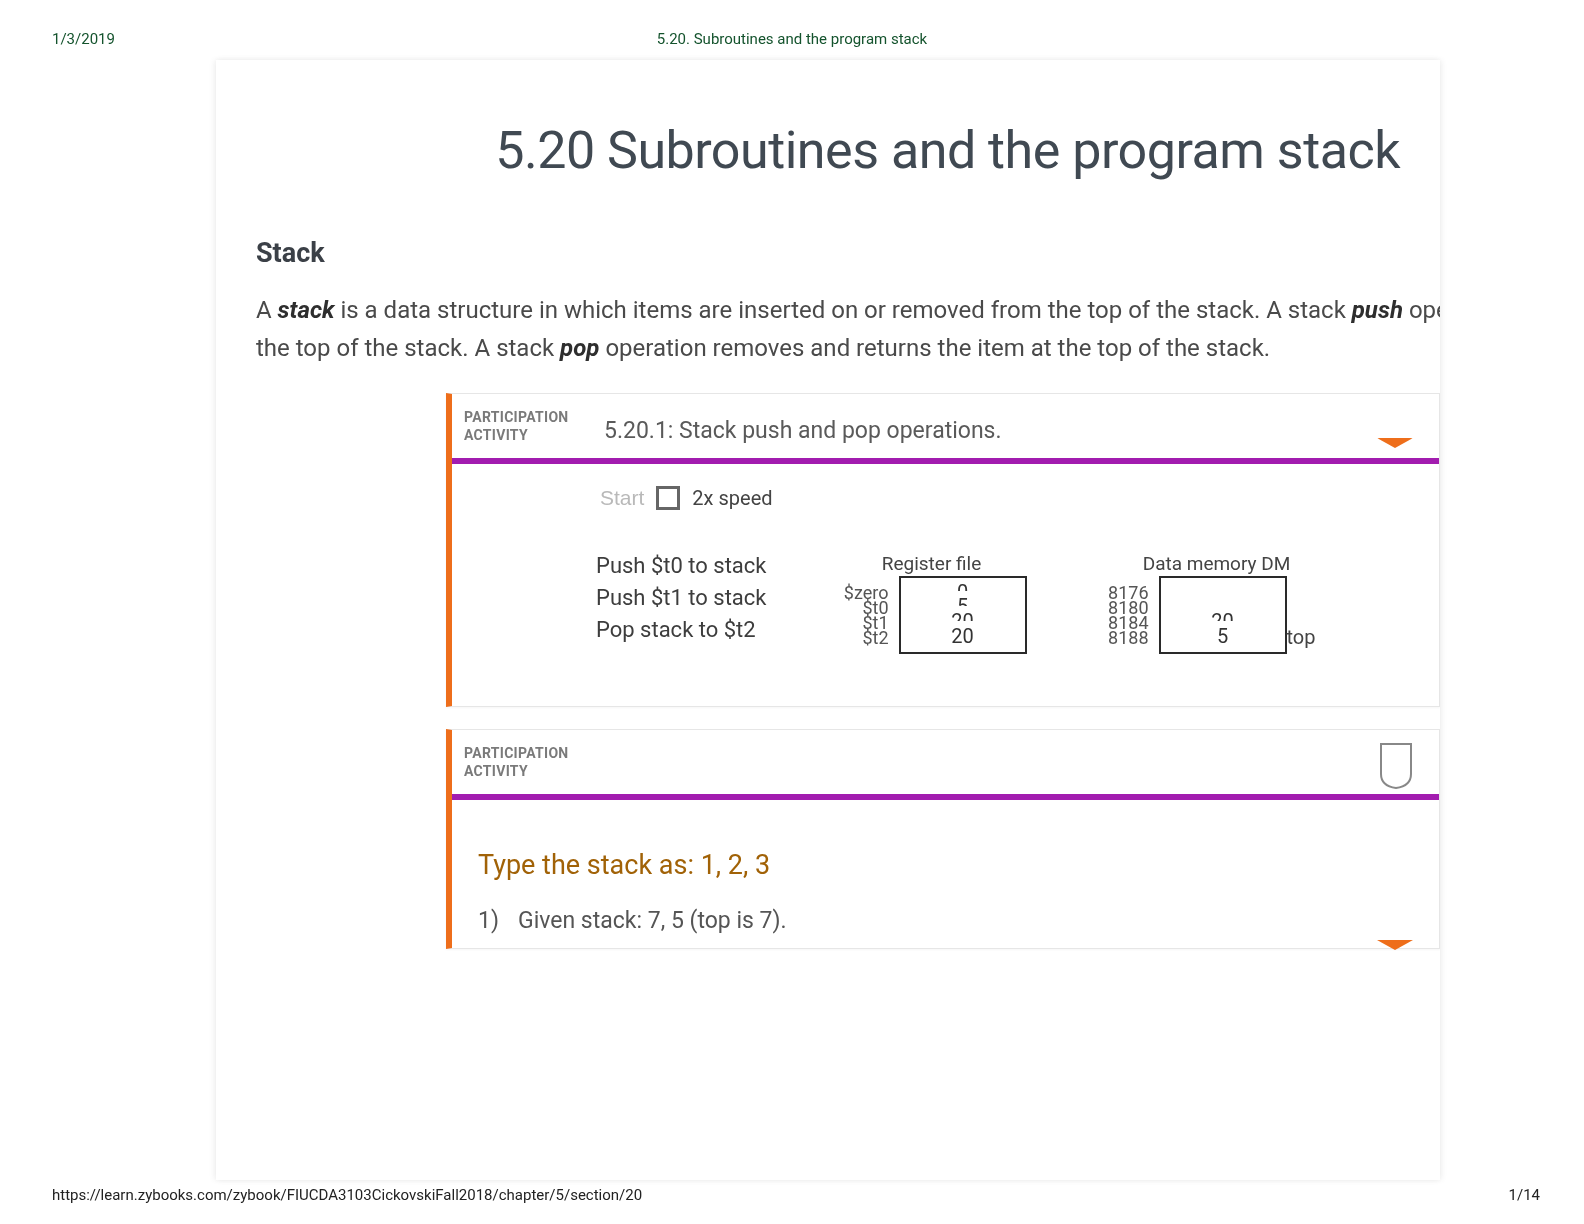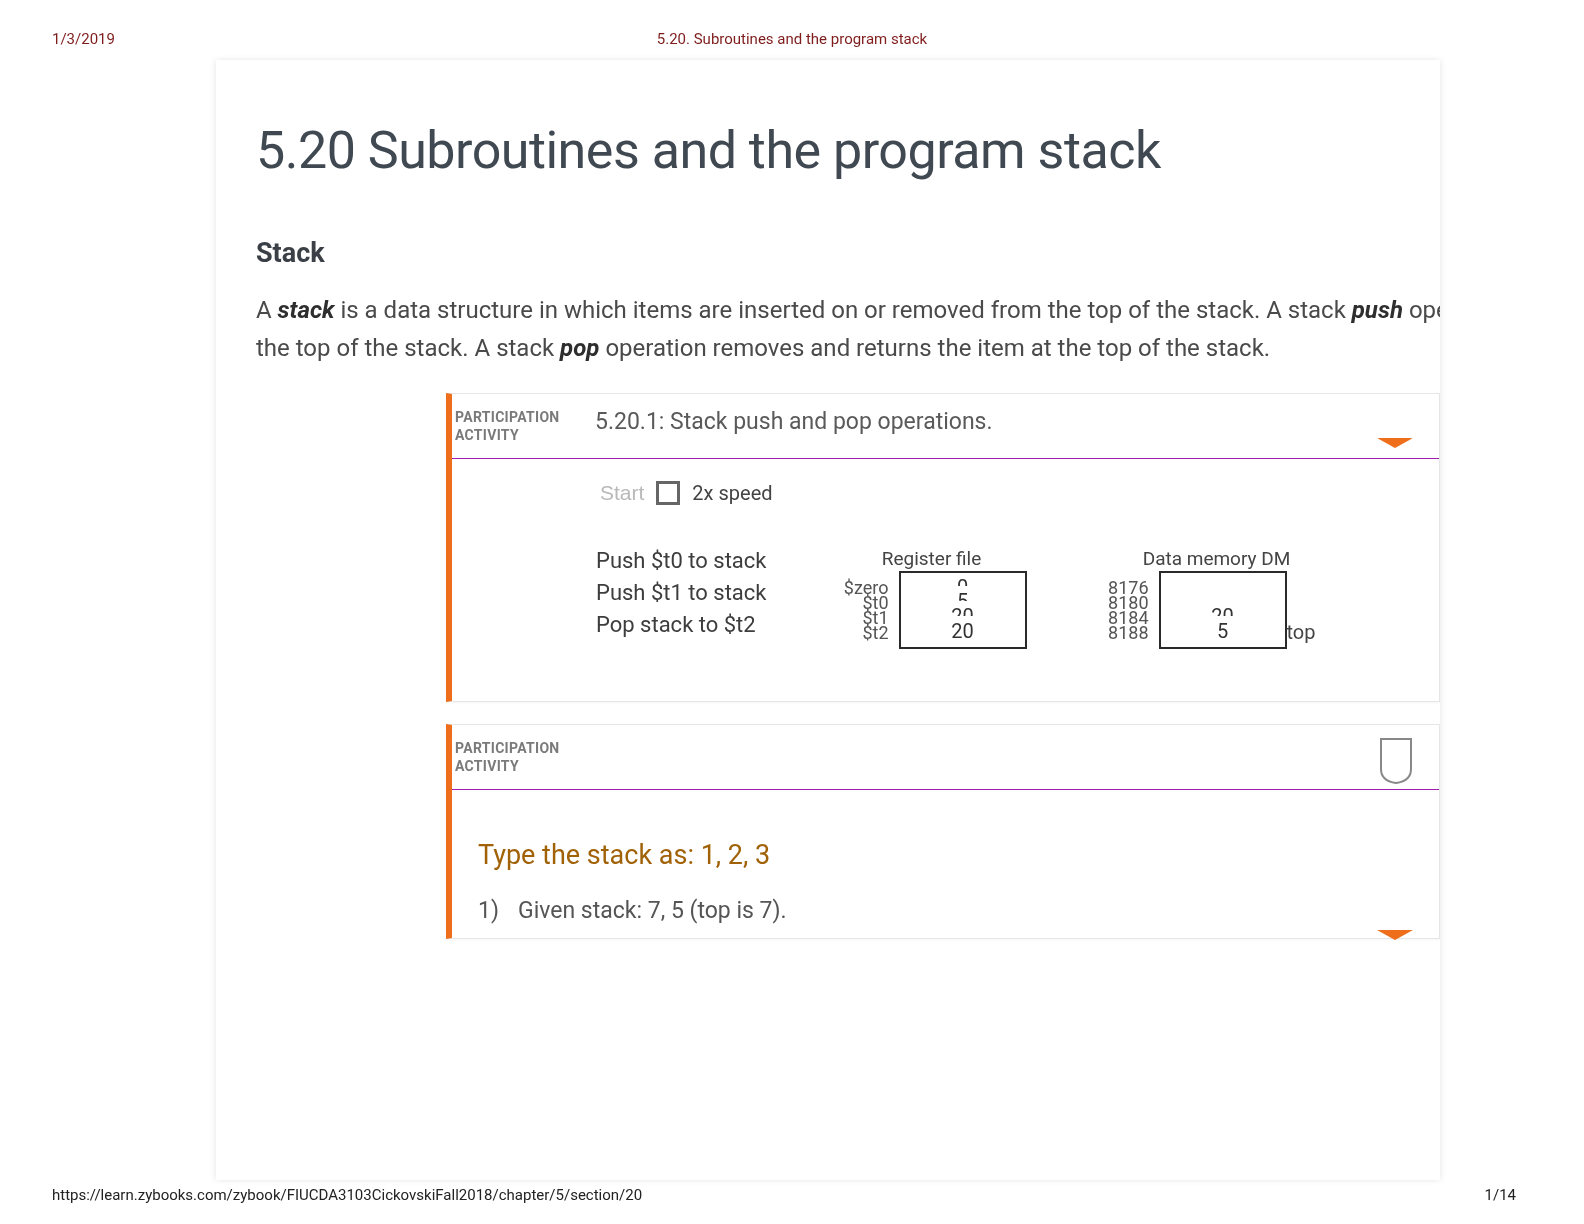--- a/index.html
+++ b/index.html
@@ -10,30 +10,30 @@
       height: 1224px;
       position: relative;
       color: #333;
     }
     .print-header {
       position: absolute;
       top: 30px;
       left: 52px;
       right: 52px;
       font-size: 15px;
-      color: #7f1d1d;
+      color: #14532d;
       display: flex;
       justify-content: space-between;
     }
     .print-header .title { margin-left: auto; margin-right: auto; position: absolute; left: 0; right: 0; text-align: center; }
     .print-footer {
       position: absolute;
       bottom: 20px;
       left: 52px;
-      right: 68px;
+      right: 44px;
       font-size: 15px;
       color: #222;
       display: flex;
       justify-content: space-between;
     }
     .page-canvas {
       position: absolute;
       top: 60px;
       left: 216px;
       width: 1224px;
@@ -43,20 +43,21 @@
       padding: 40px 40px 0 40px;
       overflow: hidden;
     }
     h1.section-title {
       font-size: 52px;
       font-weight: 400;
       color: #404952;
       margin-top: 20px;
       margin-bottom: 56px;
       letter-spacing: -0.5px;
+      text-align: right;
     }
     h2.subhead {
       font-size: 27px;
       font-weight: 700;
       color: #3b4047;
       margin-bottom: 24px;
     }
     p.body-text {
       font-size: 24px;
       line-height: 34px;
@@ -70,23 +71,23 @@
       margin-right: -40px;
       border: 1px solid #e6e6e6;
       border-left: 6px solid #ee6e1b;
       background: #fff;
       box-shadow: 0 1px 2px rgba(0,0,0,0.04);
       margin-bottom: 22px;
       position: relative;
     }
     .activity-header {
       display: flex;
-      align-items: flex-start;
-      padding: 14px 3px;
-      border-bottom: 1px solid #a21caf;
+      align-items: flex-end;
+      padding: 14px 12px;
+      border-bottom: 6px solid #a21caf;
     }
     .pa-label {
       font-size: 14px;
       font-weight: 700;
       color: #7a7a7a;
       line-height: 18px;
       width: 140px;
       letter-spacing: 0.3px;
     }
     .activity-title {

